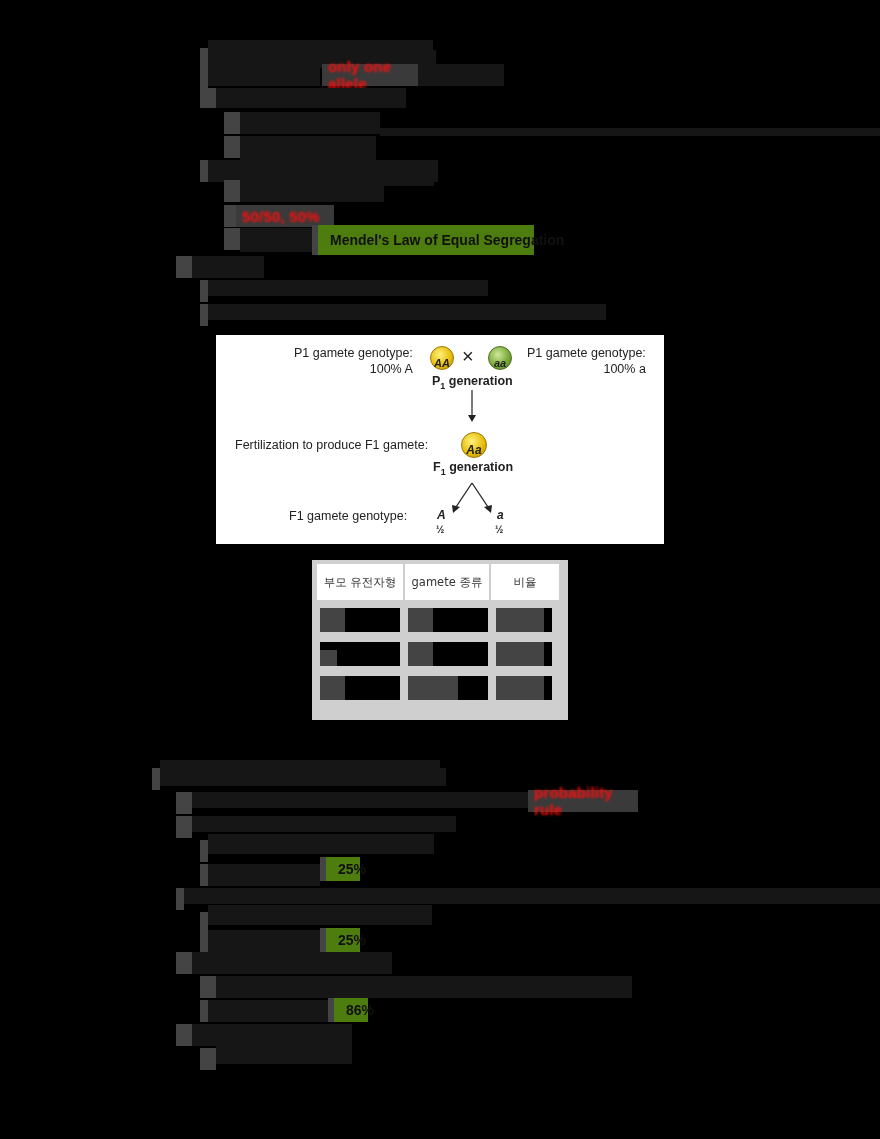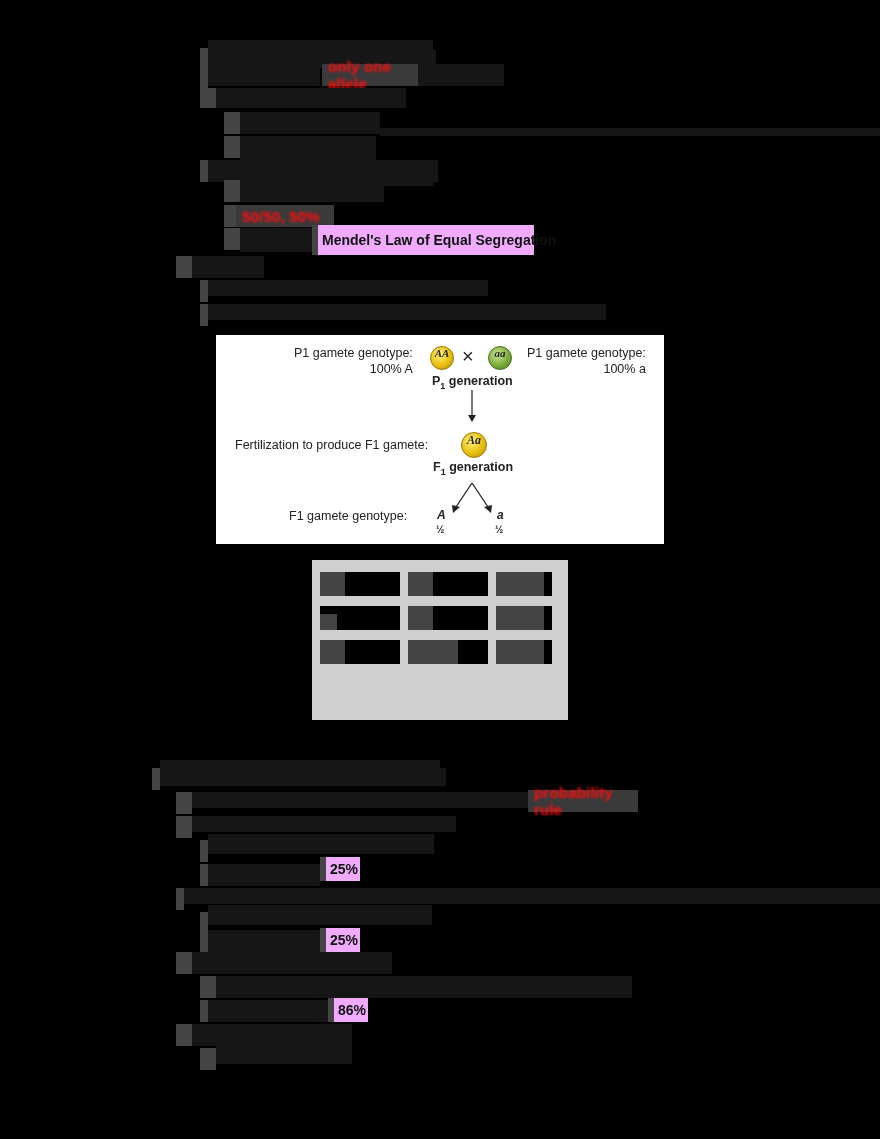--- a/index.html
+++ b/index.html
@@ -3,27 +3,27 @@
 <meta charset="utf-8">
 <style>
   * { box-sizing: border-box; margin: 0; padding: 0; }
   html, body { width: 880px; height: 1139px; background: #000; overflow: hidden; }
   body { position: relative; font-family: "Liberation Sans", sans-serif; }
 
   .bar { position: absolute; background: #161616; height: 22px; }
   .bul { position: absolute; background: #444; width: 16px; height: 22px; }
   .red { position: absolute; background: #3a3a3a; height: 22px; display: flex; align-items: center; padding: 0 6px; }
   .red span { color: #ff0d0d; font-weight: bold; font-size: 15px; filter: blur(1.1px); letter-spacing: 0.2px; }
-  .hl { position: absolute; background: #f0abfc; height: 24px; display: flex; align-items: center; padding: 0 4px; border-left: 6px solid #444; }
+  .hl { position: absolute; background: #4d7c0f; height: 24px; display: flex; align-items: center; padding: 0 12px; border-left: 6px solid #444; }
   .hl span { color: #111; font-weight: bold; font-size: 14px; white-space: nowrap; }
 
   
   .diagram { position: absolute; left: 216px; top: 335px; width: 448px; height: 209px; background: #fff; color: #222; font-size: 12.5px; }
   .diagram .lbl { position: absolute; text-align: right; line-height: 16px; white-space: nowrap; }
-  .circ { position: absolute; width: 24px; height: 24px; border-radius: 50%; display: flex; align-items: flex-start; justify-content: center; font-weight: bold; font-style: italic; font-size: 11px; color: #222; font-family: Liberation Serif, serif; }
+  .circ { position: absolute; width: 24px; height: 24px; border-radius: 50%; display: flex; align-items: flex-end; justify-content: center; font-weight: bold; font-style: italic; font-size: 11px; color: #222; }
   .circ.y { background: radial-gradient(circle at 40% 35%, #fff27a, #e8be10 55%, #b38a00); border: 1px solid #9c7700; }
   .circ.g { background: radial-gradient(circle at 40% 35%, #cfe89a, #7bab3c 55%, #4f7a1e); border: 1px solid #4a6e1c; }
   .gen { position: absolute; font-weight: bold; font-size: 12.5px; white-space: nowrap; }
   .gen sub { font-size: 9px; }
   .allele { position: absolute; font-weight: bold; font-style: italic; font-size: 12px; text-align: center; }
   .frac { position: absolute; font-weight: bold; font-size: 10px; text-align: center; }
 
   
   .tbl { position: absolute; left: 312px; top: 560px; width: 256px; height: 160px; background: #cfcfcf; padding: 4px 5px; }
   .thead { display: flex; gap: 2px; }
@@ -111,20 +111,25 @@
   <div class="gen" style="left:217px;top:125px;"><span>F</span><sub>1</sub><span> generation</span></div>
 
   <div class="lbl" style="left:73px;top:173px;">F1 gamete genotype:</div>
   <div class="allele" style="left:221px;top:173px;">A</div>
   <div class="frac" style="left:220px;top:189px;">½</div>
   <div class="allele" style="left:281px;top:173px;">a</div>
   <div class="frac" style="left:279px;top:189px;">½</div>
 </div>
 
 <div class="tbl">
+  <div class="thead">
+    <div class="th" style="width:86px;">부모 유전자형</div>
+    <div class="th" style="width:84px;">gamete 종류</div>
+    <div class="th" style="width:68px;">비율</div>
+  </div>
   <div class="trow first">
     <div class="cell" style="width:80px;">
         <div class="g1" style="width:25px;"></div>
       </div>
     <div class="cell" style="width:80px;">
         <div class="g1" style="width:25px;"></div>
       </div>
     <div class="cell" style="width:56px;">
         <div class="g1" style="width:48px;"></div>
       </div>

